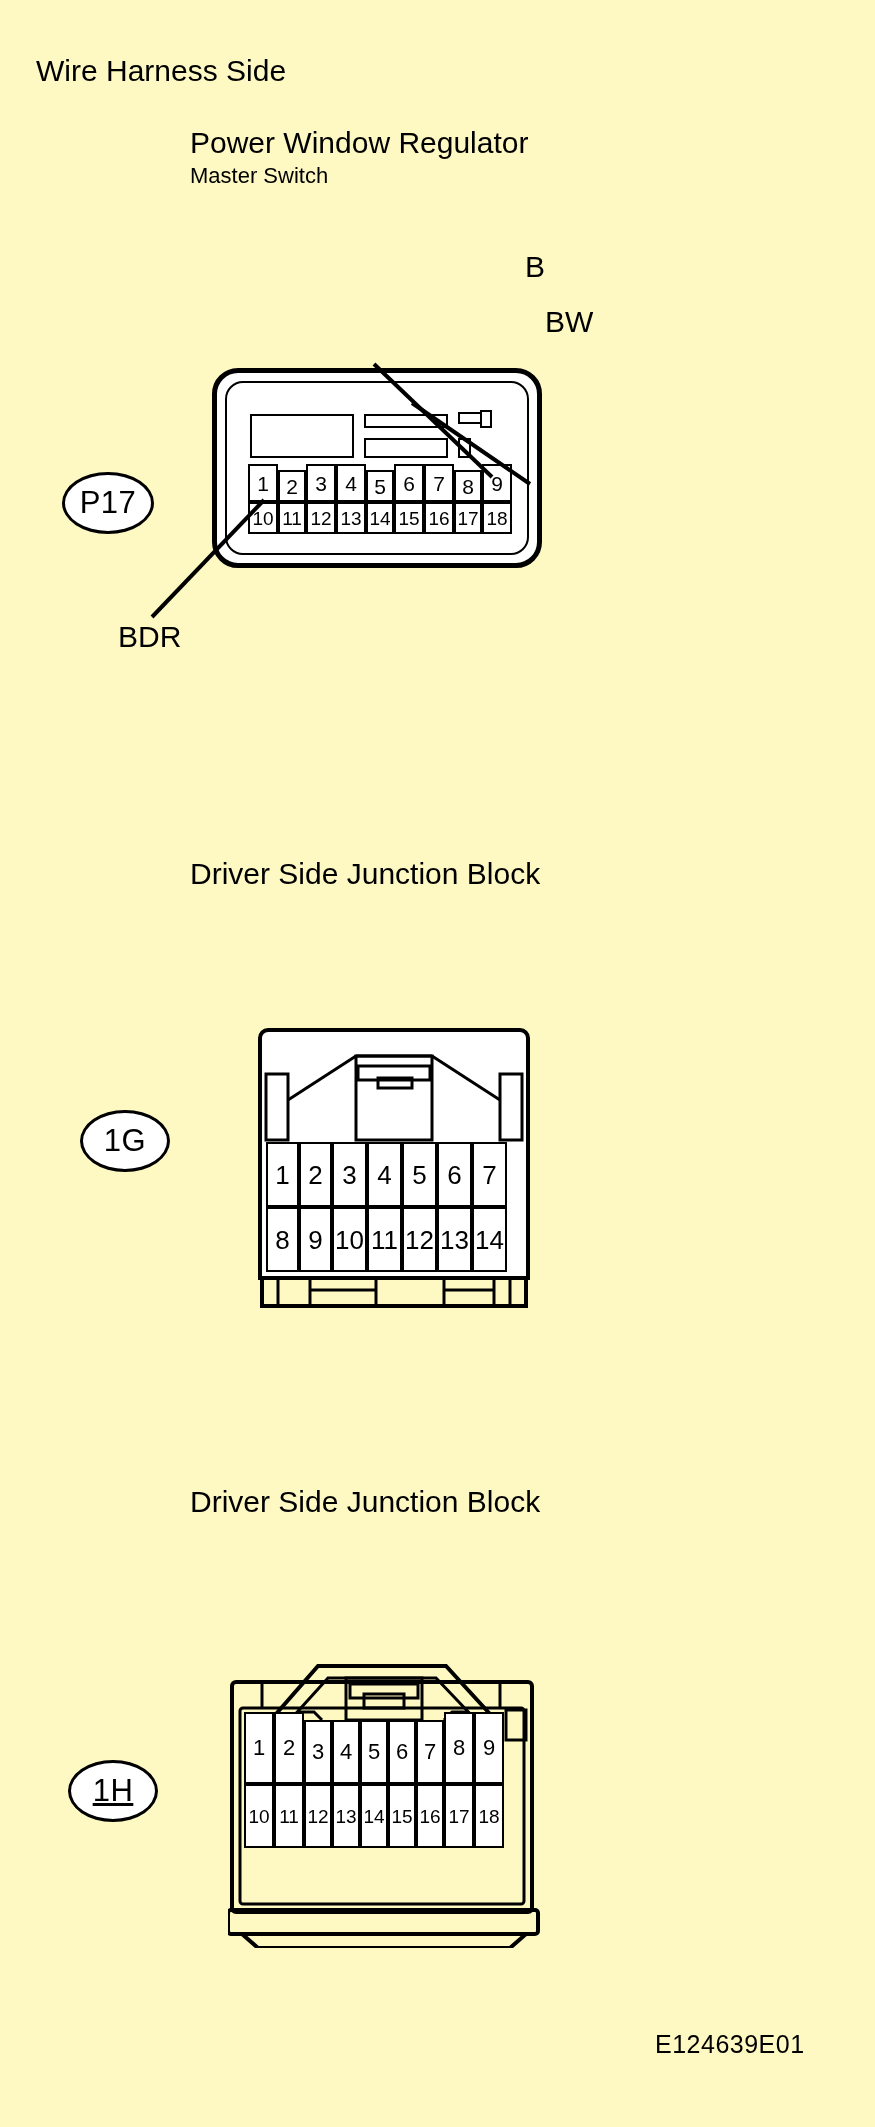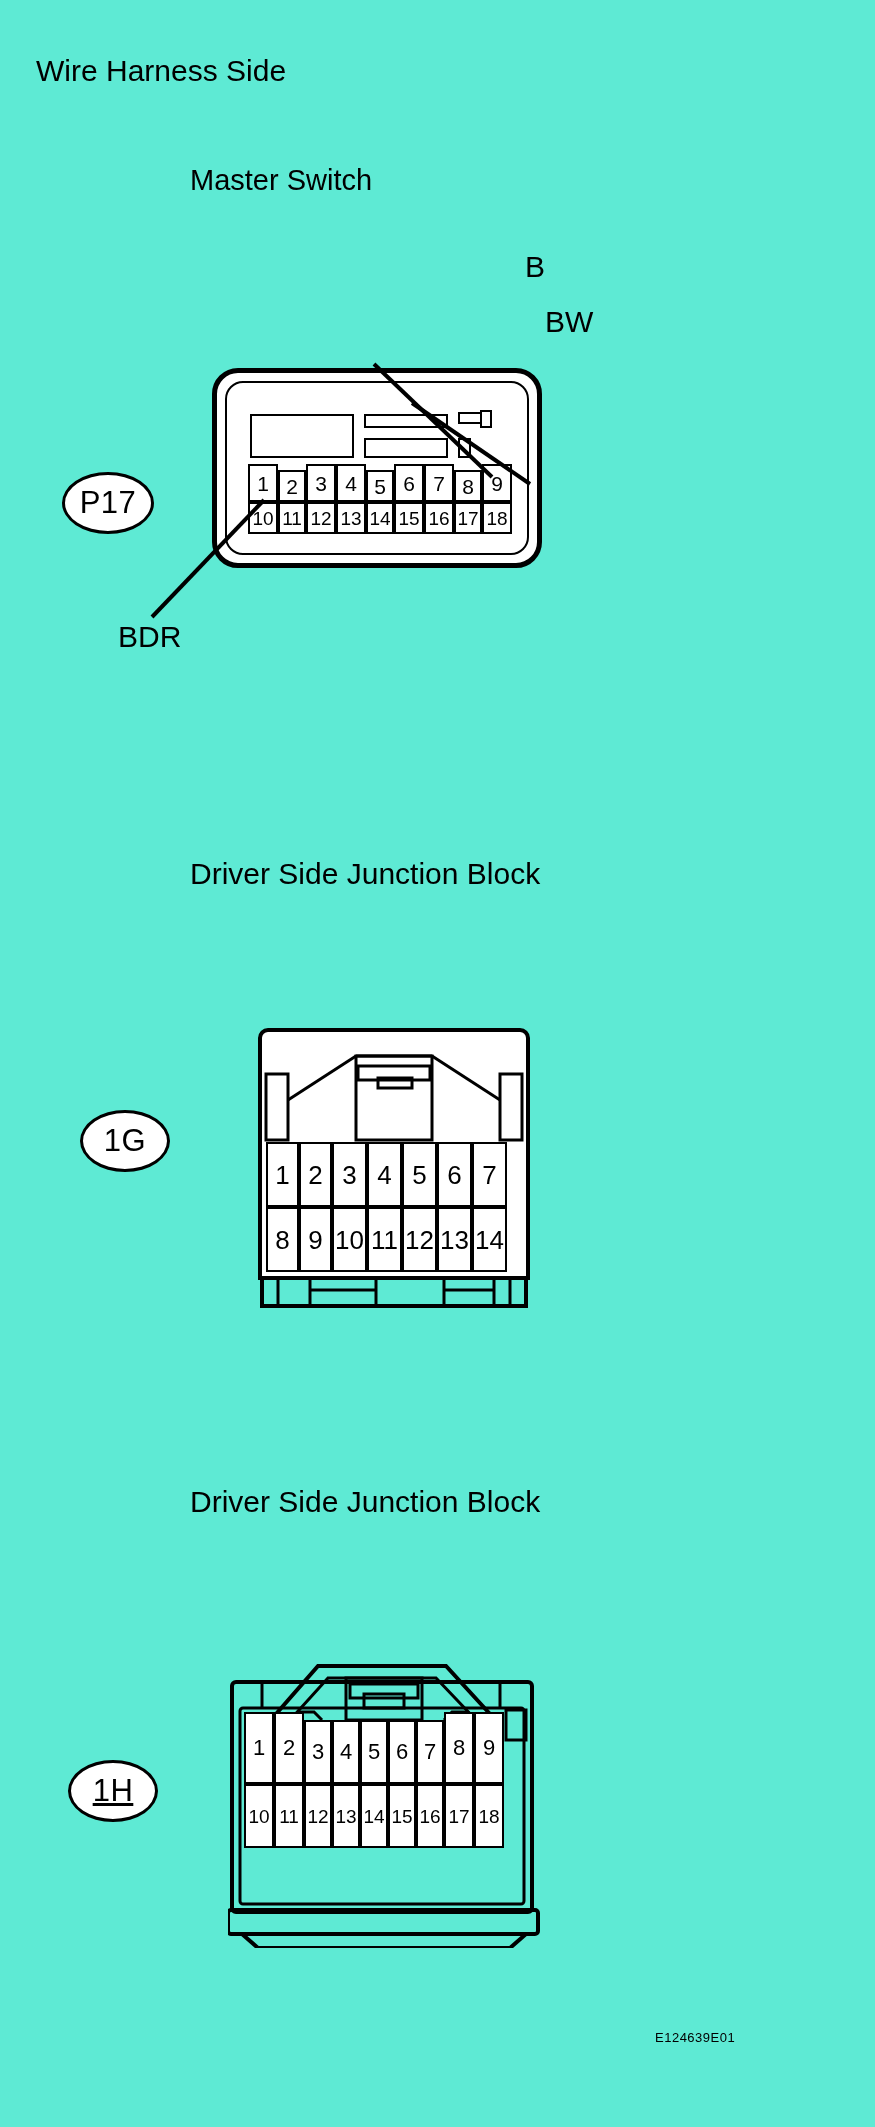--- a/index.html
+++ b/index.html
@@ -8,21 +8,21 @@
     background: #ffffff;
   }
   body {
     font-family: "Liberation Sans", sans-serif;
     color: #000000;
   }
   #page {
     position: relative;
     width: 875px;
     height: 2127px;
-    background: #5eead4;
+    background: #fef9c3;
     overflow: hidden;
   }
 
   
   .txt {
     position: absolute;
     white-space: pre;
     color: #000;
     line-height: 1.28;
   }
@@ -87,34 +87,35 @@
   
   .g-outer {
     position: absolute;
     border: 4px solid #000;
     box-sizing: border-box;
     background: #fff;
   }
 
   .footer-code {
     position: absolute;
-    font-size: 13px;
+    font-size: 25px;
     letter-spacing: 0.5px;
   }
 
   svg.overlay { position: absolute; left: 0; top: 0; pointer-events: none; }
 </style>
 </head>
 <body>
 
 <div id="page">
 
   <div class="txt heading-main">Wire Harness Side</div>
 
-  <div class="txt heading-sub2" style="left:190px; top:162px; font-size:29px;">Master Switch</div>
+  <div class="txt heading-sub" style="left:190px; top:124px;">Power Window Regulator</div>
+  <div class="txt heading-sub2" style="left:190px; top:162px; font-size:22px;">Master Switch</div>
 
   <div class="id-ellipse" style="left:62px; top:472px; width:92px; height:62px;">P17</div>
 
   <div class="conn" style="left:212px; top:368px; width:336px; height:206px;">
 
     <div class="p17-outer"></div>
     <div class="p17-inner"></div>
 
     <div class="slot" style="left:38px; top:46px; width:104px; height:44px;"></div>
     <div class="slot" style="left:152px; top:46px; width:84px; height:14px;"></div>

